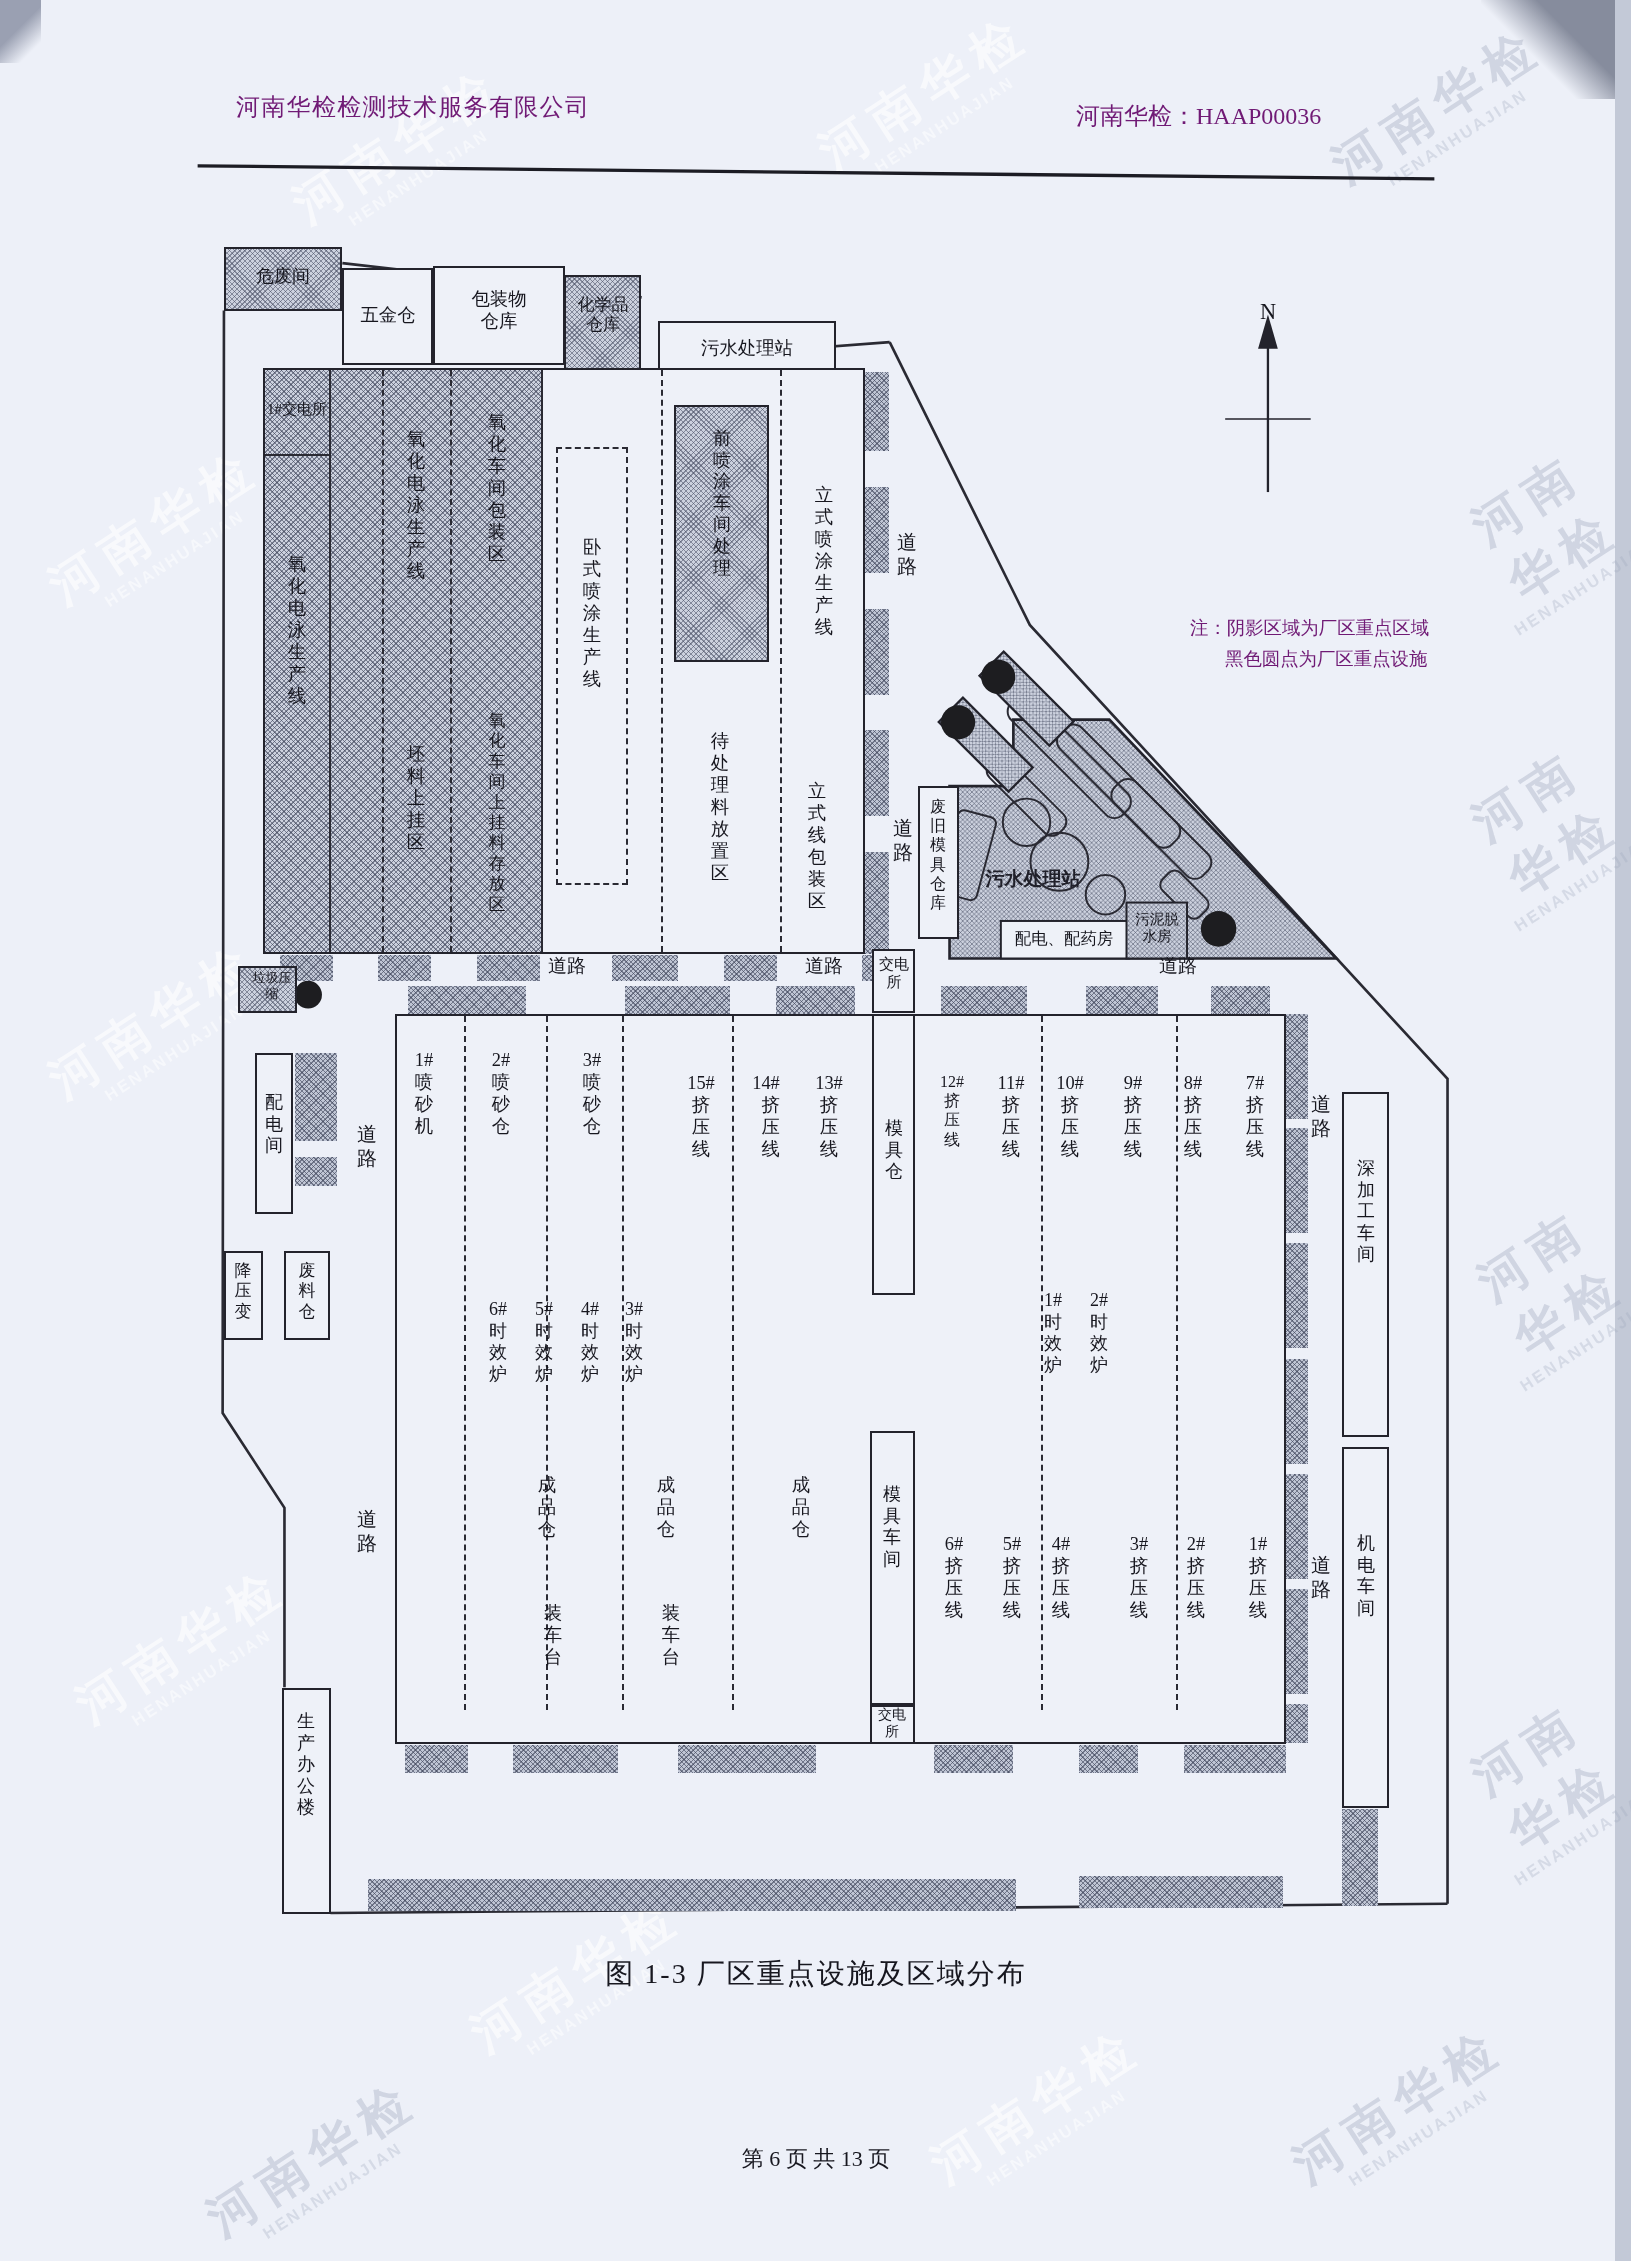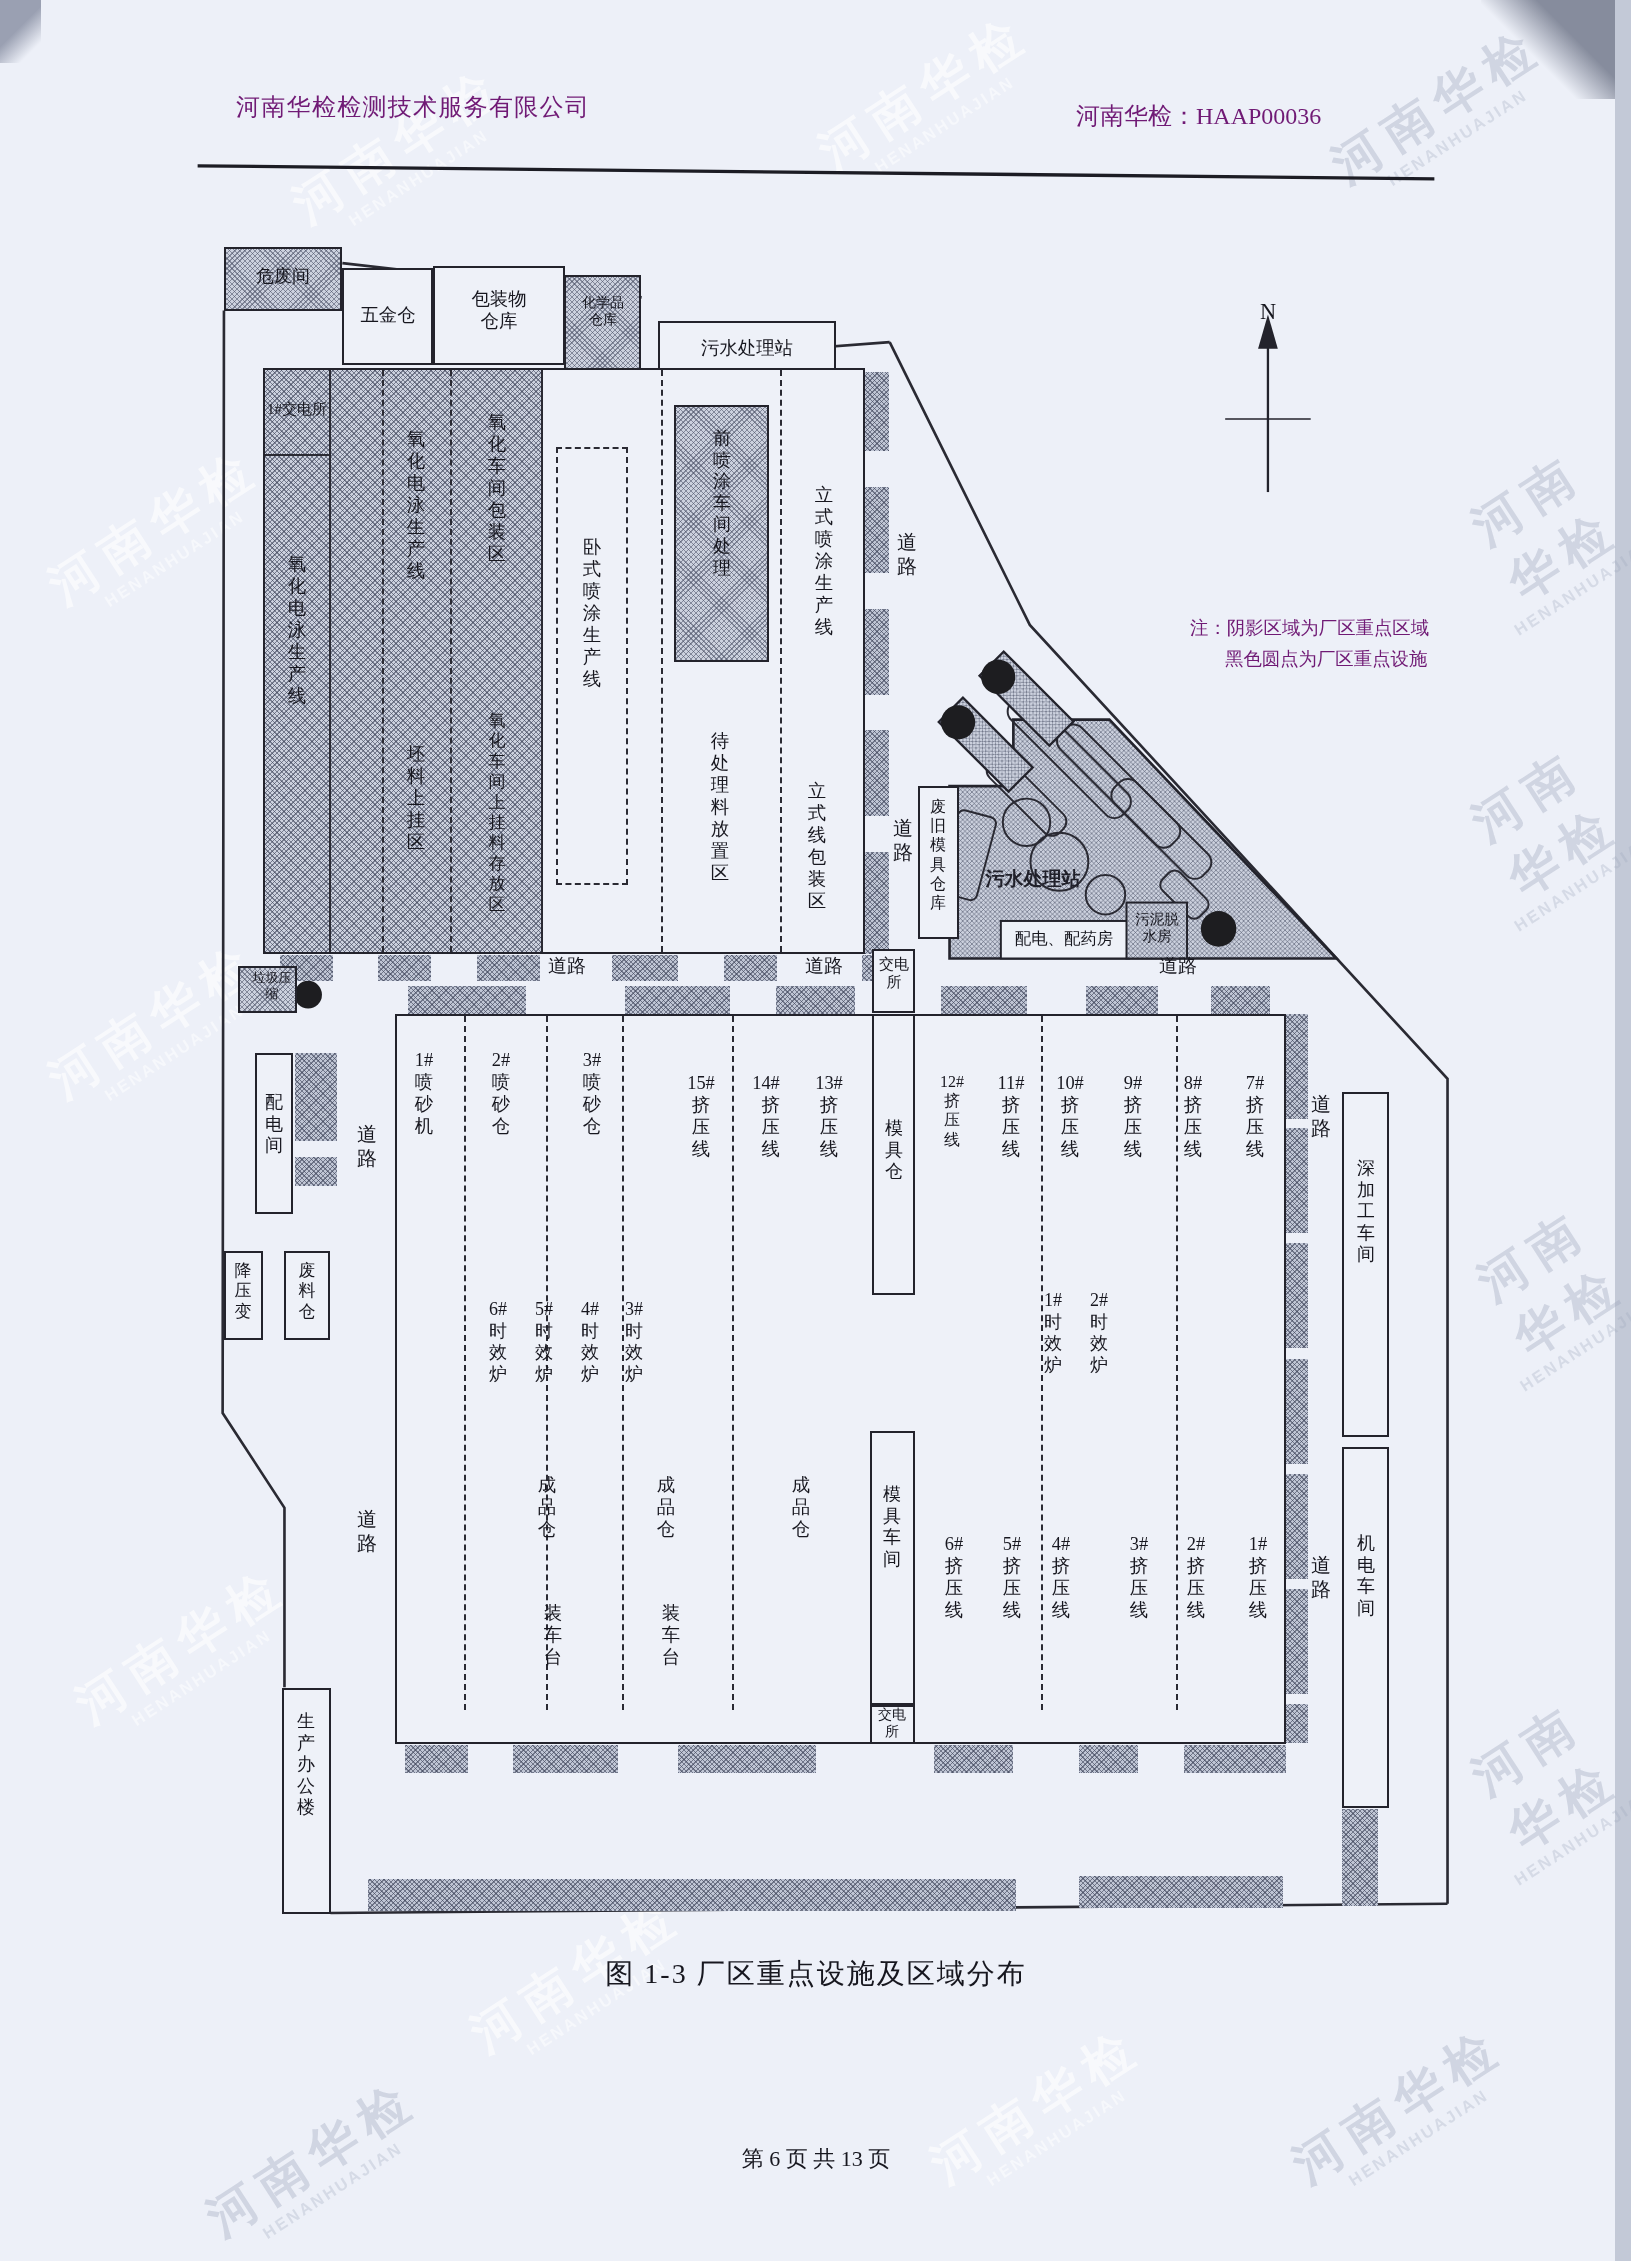--- a/index.html
+++ b/index.html
@@ -164,21 +164,21 @@
   <div class="lab" style="left:283px;top:266px;font-size:18px;">危废间</div>
 
   <div class="bx" style="left:342px;top:268px;width:91px;height:97px;"></div>
   <div class="lab" style="left:388px;top:304px;font-size:18.4px;">五金仓</div>
 
   <div class="bx" style="left:433px;top:266px;width:132px;height:99px;"></div>
   <div class="lab" style="left:499px;top:288px;font-size:18.4px;">包装物
 仓库</div>
 
   <div class="hx" style="left:564px;top:275px;width:77px;height:95px;"></div>
-  <div class="lab" style="left:603px;top:295px;font-size:14px;">化学品
+  <div class="lab" style="left:603px;top:295px;font-size:17px;">化学品
 仓库</div>
 
   <div class="bx" style="left:658px;top:321px;width:178px;height:61px;"></div>
   <div class="lab" style="left:747px;top:337px;font-size:18.4px;">污水处理站</div>
 
   <div class="bx" style="left:263px;top:368px;width:602px;height:586px;"></div>
   <div class="hf hxnb" style="left:265px;top:370px;width:276px;height:582px;
        background-color:#ccd1de;"></div>
   <div class="sv" style="left:329px;top:370px;height:582px;"></div>
   <div class="sh" style="left:265px;top:454px;width:64px;"></div>

